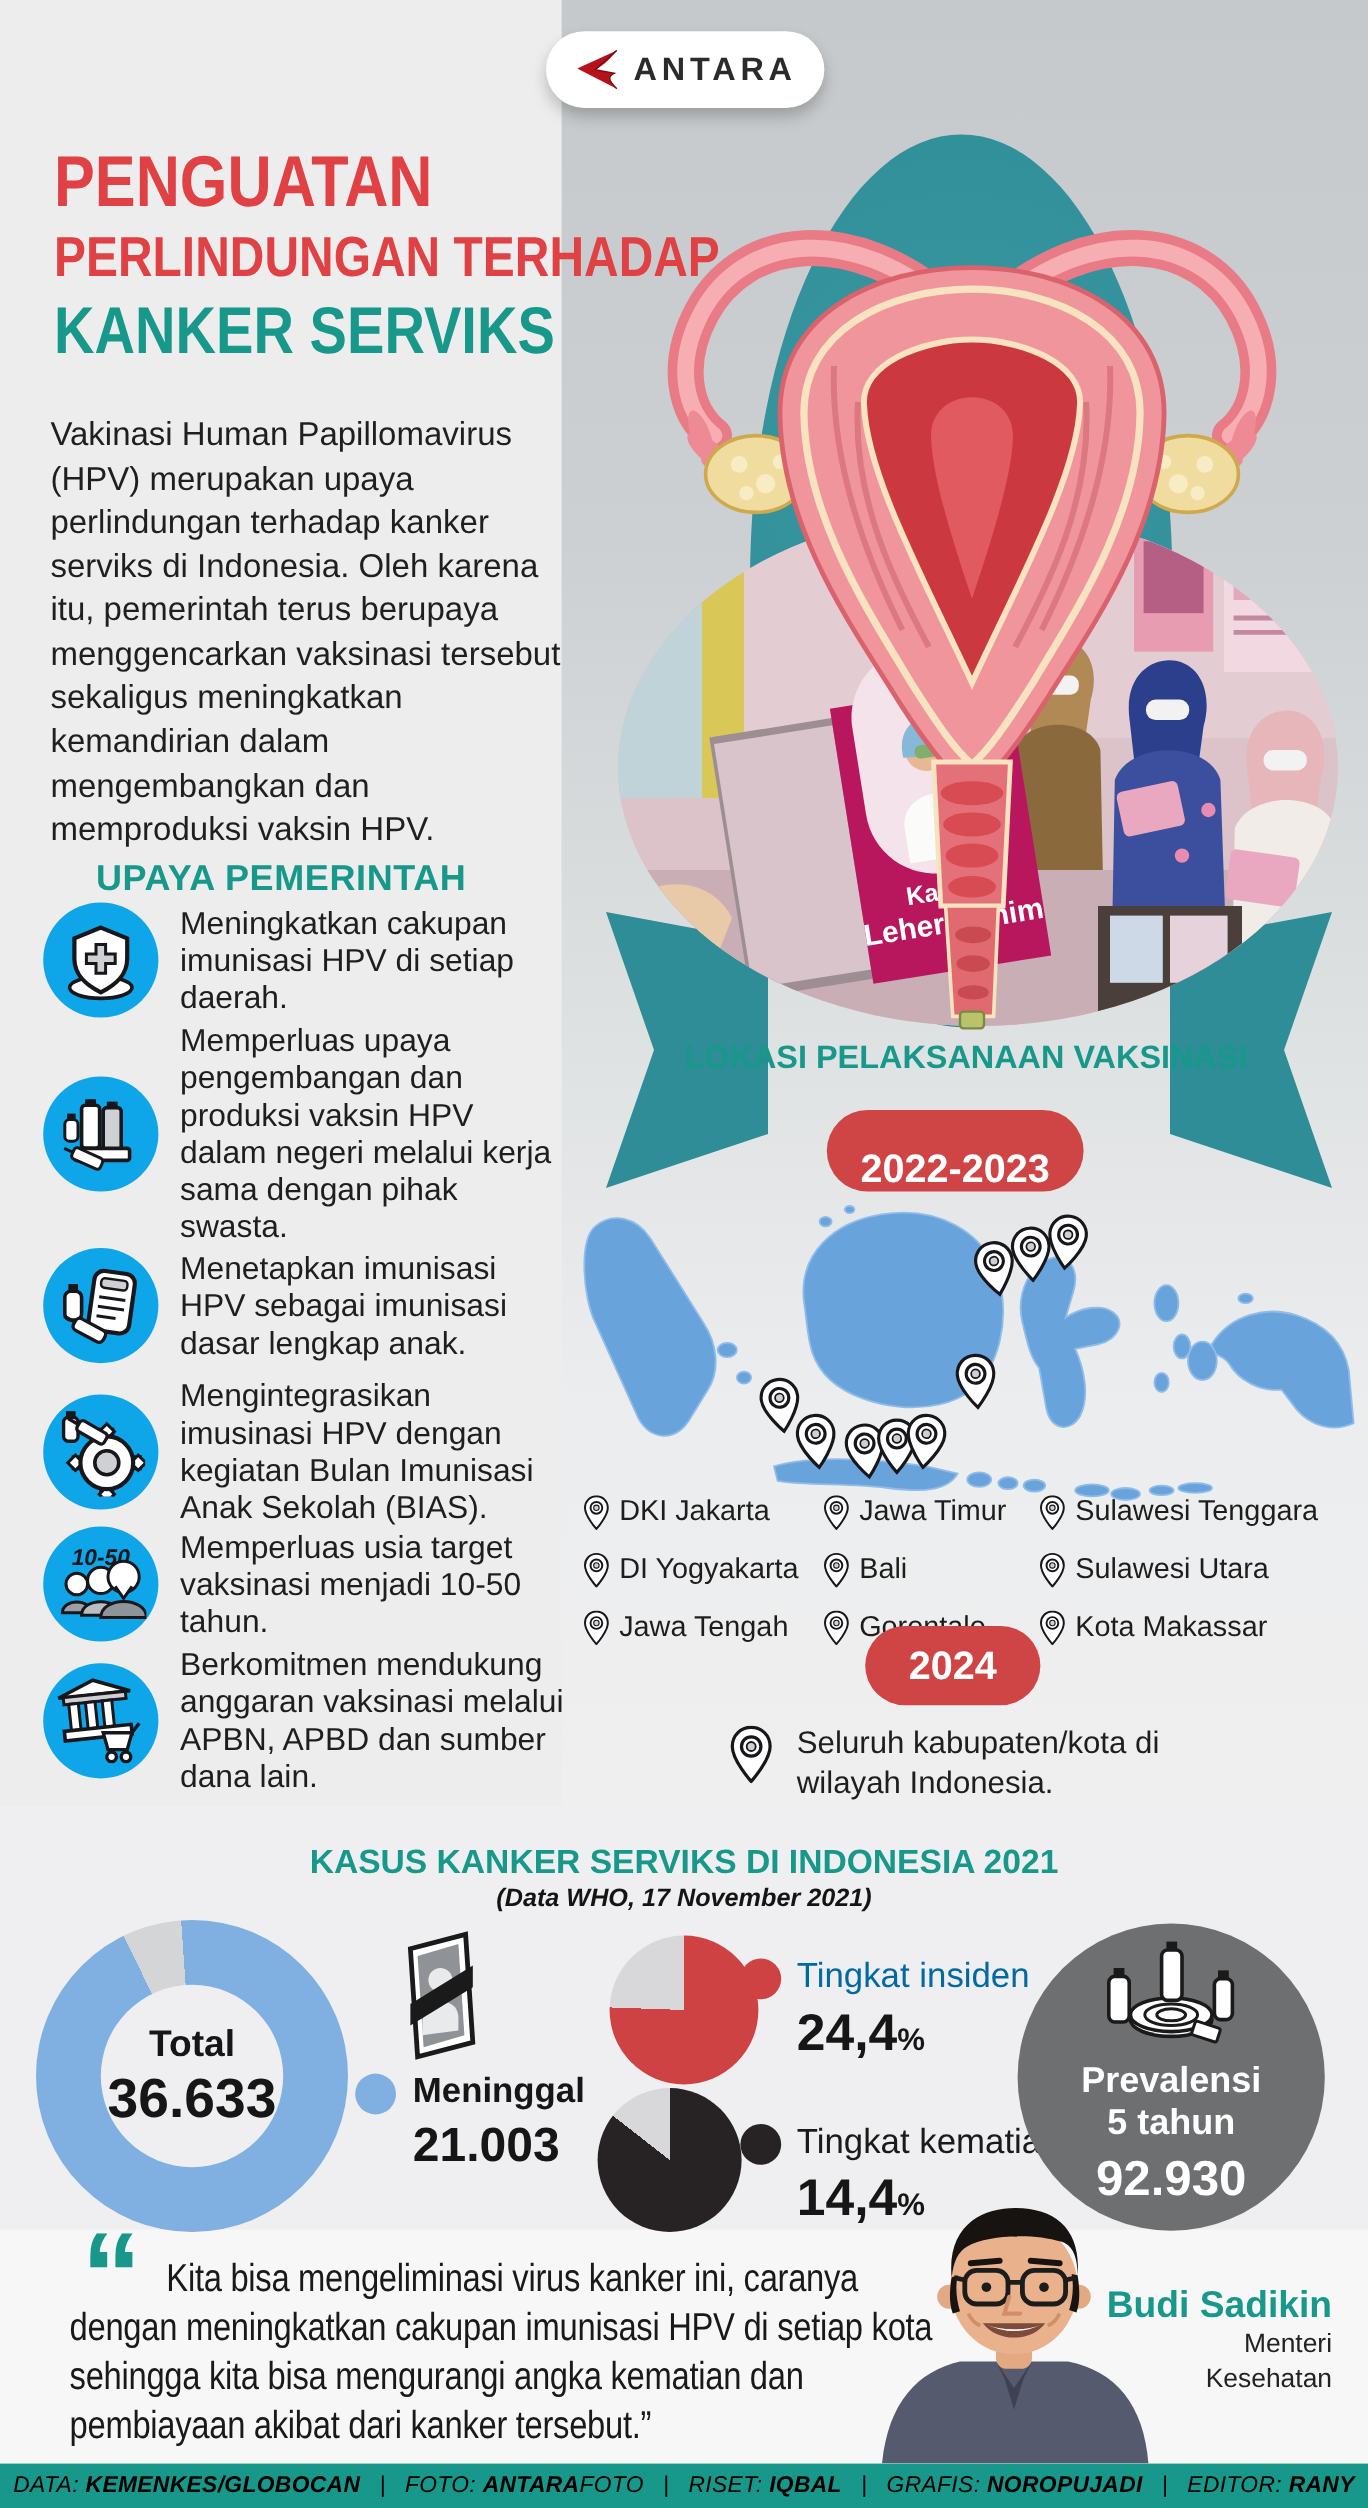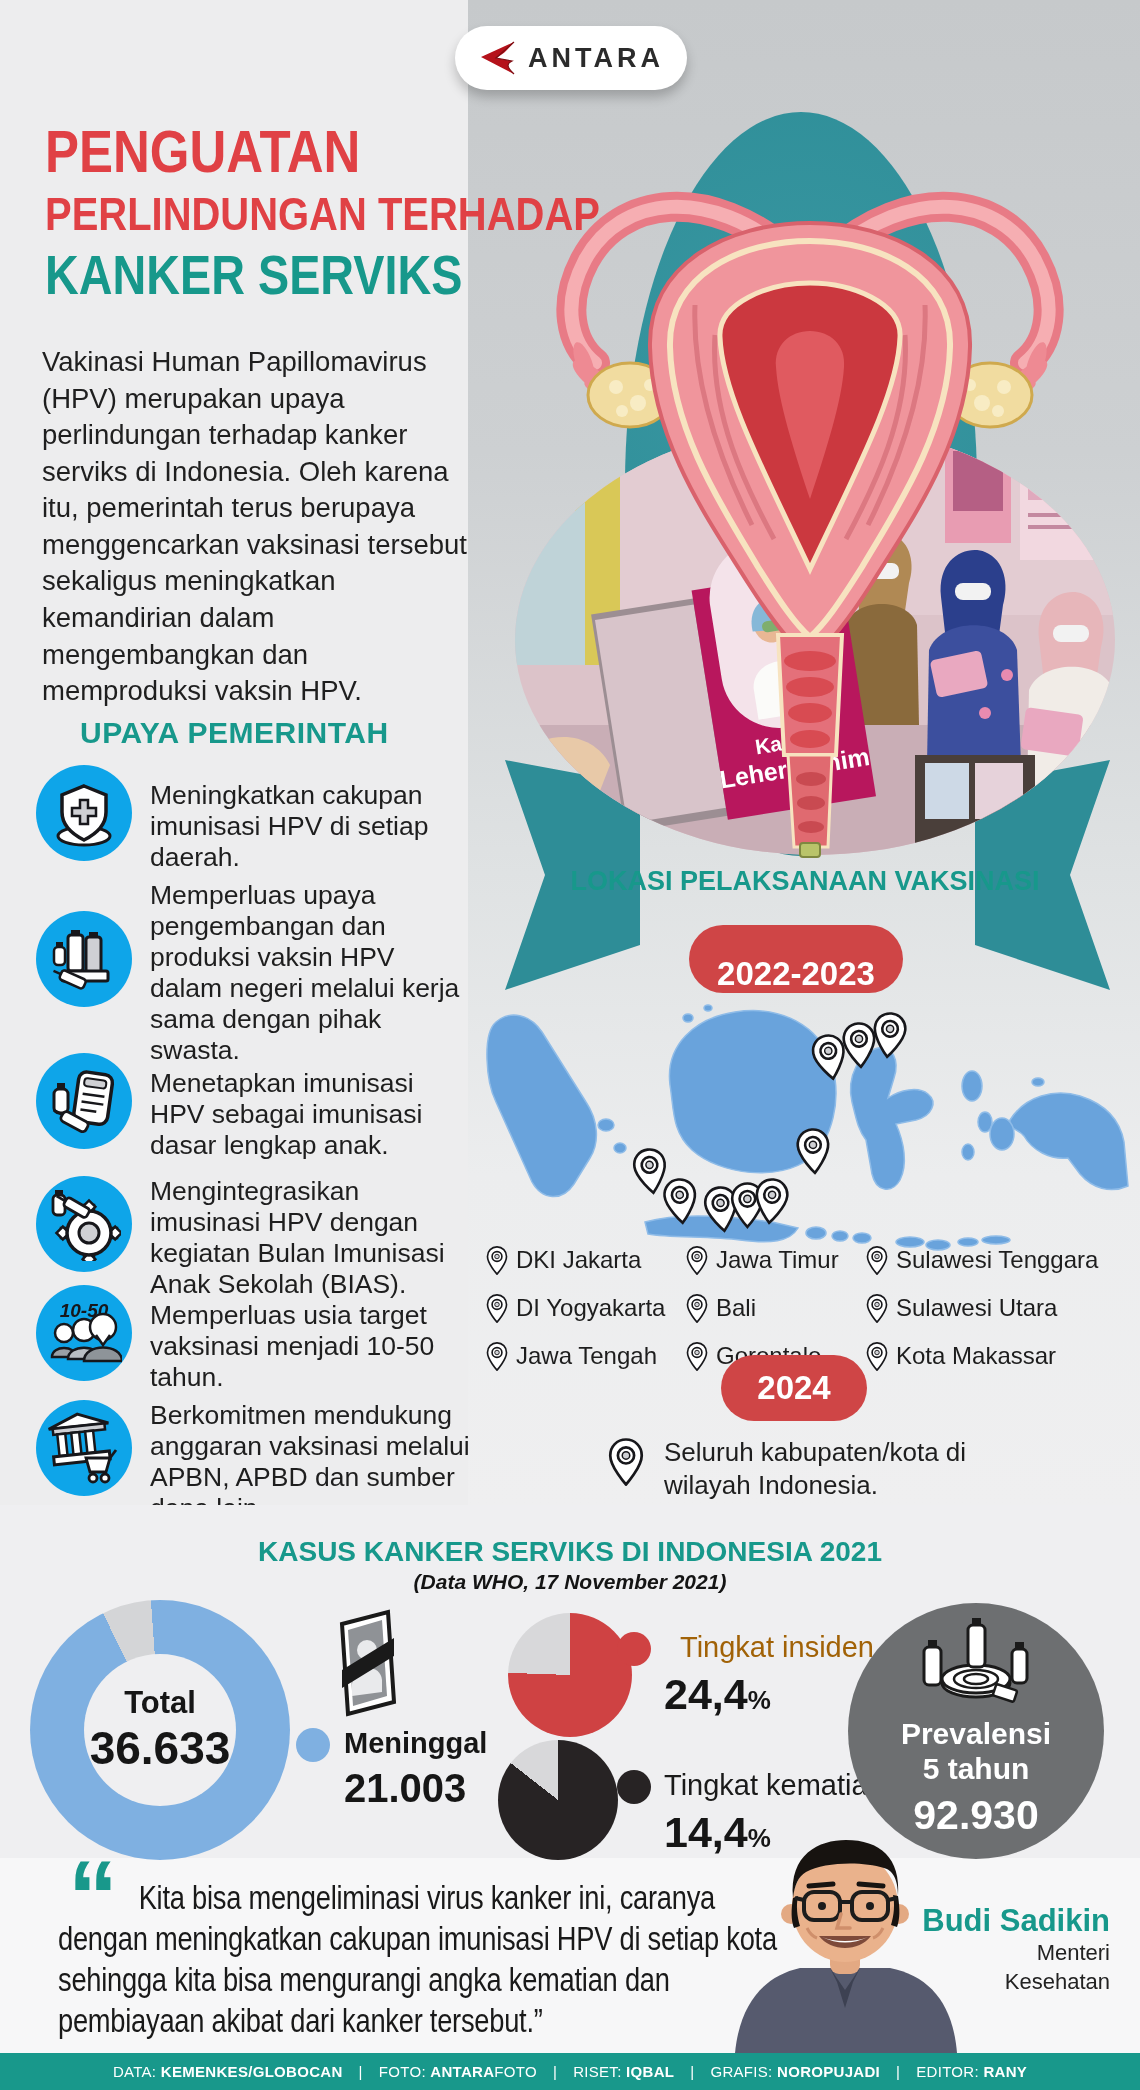--- a/index.html
+++ b/index.html
@@ -22,21 +22,21 @@
   .t-cond{transform:scaleX(.85);transform-origin:left top;white-space:nowrap;font-weight:bold;line-height:1;}
   #title-1{left:45px;top:122px;font-size:60px;color:#e04145;z-index:6;}
   #title-2{left:45px;top:190px;font-size:47px;color:#e04145;z-index:6;}
   #title-3{left:45px;top:248px;font-size:55px;color:#17988b;z-index:6;}
   #intro{left:42px;top:344px;width:426px;font-size:27.5px;line-height:1.33;color:#1f1f1f;}
   #upaya-heading{left:80px;top:716px;font-size:30px;font-weight:bold;color:#17988b;letter-spacing:.5px;}
 
   .item{left:36px;width:436px;display:flex;align-items:center;gap:18px;}
   .icon-circle{width:96px;height:96px;border-radius:50%;background:#0ea5e9;flex:0 0 96px;
     display:flex;align-items:center;justify-content:center;}
-  .item-text{font-size:26.5px;line-height:1.17;color:#1e1e1e;margin-top:28px;}
+  .item-text{font-size:26.5px;line-height:1.17;color:#1e1e1e;}
   #item-0{top:752px;}#item-1{top:852px;}#item-2{top:1040px;}
   #item-3{top:1148px;}#item-4{top:1272px;}#item-5{top:1372px;}
 
   
   #lokasi-heading{left:470px;top:866px;width:670px;text-align:center;font-size:27px;font-weight:bold;color:#17988b;z-index:5;}
   .period-badge{background:#cf4546;color:#fff;font-weight:bold;text-align:center;z-index:5;
     display:flex;align-items:center;justify-content:center;border-radius:34px;}
   #badge-2022{left:689px;top:925px;width:214px;height:68px;font-size:33px;align-items:flex-end;}
   #badge-2024{left:721px;top:1355px;width:146px;height:66px;font-size:33px;}
   #map-svg{left:478px;top:990px;z-index:4;}
@@ -65,21 +65,21 @@
   #deaths-label{left:344px;top:1727px;font-size:29px;font-weight:bold;color:#161616;}
   #deaths-value{left:344px;top:1766px;font-size:40px;font-weight:bold;color:#161616;}
 
   .pie{border-radius:50%;}
   #pie-incidence{left:508px;top:1613px;width:124px;height:124px;
     background:conic-gradient(from -88deg,#d8d8da 0deg 88deg,#cf4243 88deg 360deg);}
   #pie-mortality{left:498px;top:1740px;width:120px;height:120px;
     background:conic-gradient(from -52deg,#d8d8da 0deg 52deg,#272324 52deg 360deg);}
   #dot-incidence{left:617px;top:1632px;background:#cf4243;}
   #dot-mortality{left:617px;top:1770px;background:#272324;}
-  #incidence-label{left:664px;top:1631px;font-size:29px;color:#a16207;margin-left:16px;}
+  #incidence-label{left:664px;top:1631px;font-size:29px;color:#0369a1;}
   #mortality-label{left:664px;top:1769px;font-size:29px;color:#1a1a1a;}
   .rate-value{font-size:43px;font-weight:bold;color:#161616;}
   .rate-value .pct{font-size:26px;font-weight:bold;}
   #incidence-value{left:664px;top:1670px;}
   #mortality-value{left:664px;top:1808px;}
 
   #prevalence-circle{left:848px;top:1603px;width:256px;height:256px;border-radius:50%;background:#6d6f71;
     display:flex;flex-direction:column;align-items:center;justify-content:flex-start;z-index:3;}
   .prev-label{font-size:30px;font-weight:bold;color:#fff;line-height:1.15;}
   #prevalence-value{font-size:41px;font-weight:bold;color:#fff;margin-top:6px;}
@@ -88,21 +88,21 @@
   #quote-mark{left:68px;top:1846px;font-size:100px;font-weight:bold;color:#18988b;line-height:1;z-index:4;}
   #quote-text{left:58px;top:1878px;width:880px;transform:scaleX(.84);transform-origin:left top;
     font-size:32.5px;line-height:1.26;color:#191919;z-index:3;text-indent:96px;letter-spacing:-.3px;}
   #budi-illustration{left:703px;top:1832px;z-index:4;}
   #author-block{left:820px;top:1903px;width:290px;text-align:right;z-index:5;}
   #author-name{font-size:31px;font-weight:bold;color:#17988b;}
   .author-role{font-size:22px;color:#222;line-height:1.3;}
 
   
   #footer-bar{left:0;top:2053px;width:1140px;height:37px;background:#18988b;display:flex;align-items:center;justify-content:center;gap:16px;z-index:8;}
-  #footer-bar span{color:#ffffff;font-size:15px;letter-spacing:.3px;}
+  #footer-bar span{color:#000000;font-size:19px;letter-spacing:.3px;font-style:italic;}
   #footer-bar .seg b{font-weight:bold;}
   .hidden-defs{position:absolute;width:0;height:0;overflow:hidden;}
 </style>
 </head>
 <body>
 
 <svg class="hidden-defs" aria-hidden="true">
   <defs>
     <g id="pin">
       <path d="M12,1 C6,1 1.5,5.6 1.5,11.6 C1.5,19.4 12,31 12,31 C12,31 22.5,19.4 22.5,11.6 C22.5,5.6 18,1 12,1 Z" fill="#ffffff" stroke="#17171b" stroke-width="1.8"></path>

